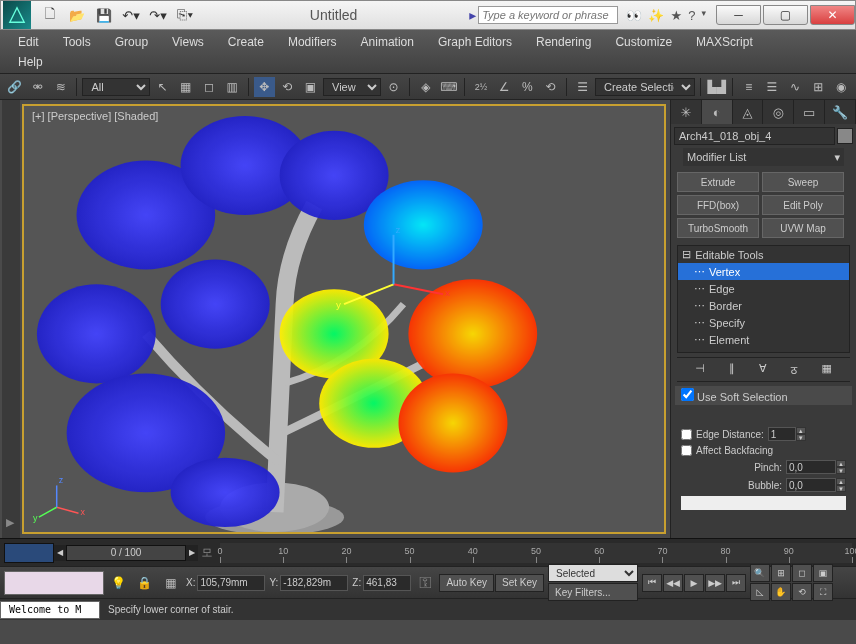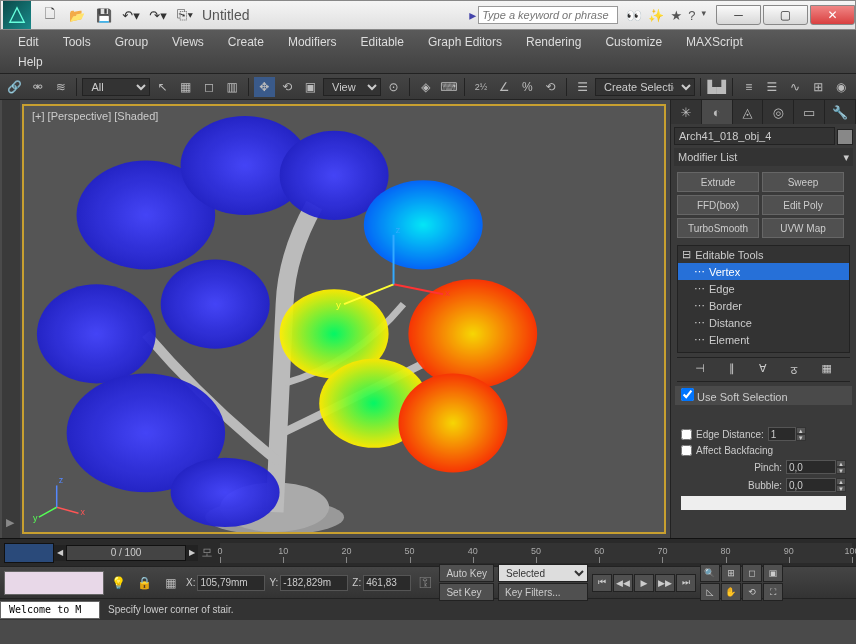--- a/index.html
+++ b/index.html
@@ -1,21 +1,21 @@
 <!DOCTYPE html>
 <html><head>
 <meta charset="utf-8">
 <style>
 * { margin:0; padding:0; box-sizing:border-box; font-family:"Segoe UI",Arial,sans-serif; }
 body { background:#4a4a4a; width:856px; height:644px; overflow:hidden; font-size:11px; color:#ccc; user-select:none; }
 .titlebar { height:30px; background:linear-gradient(#f5f5f5,#e0e0e0); display:flex; align-items:center; border:1px solid #888; }
 .app-icon { width:28px; height:28px; background:linear-gradient(135deg,#0a4a4a,#1a8a8a); margin:0 2px; display:flex; align-items:center; justify-content:center; color:#fff; font-size:14px; }
 .qat { display:flex; gap:1px; padding:0 4px; }
 .qat-btn { width:26px; height:24px; display:flex; align-items:center; justify-content:center; border:1px solid transparent; color:#333; font-size:13px; }
-.title-center { flex:1; text-align:left; color:#555; font-size:14px; }
+.title-center { flex:1; text-align:center; color:#555; font-size:14px; }
 .search-box { display:flex; align-items:center; gap:2px; padding:0 4px; }
 .search-input { width:140px; height:18px; font-size:11px; font-style:italic; padding:0 3px; color:#888; background:#fff; border:1px solid #999; }
 .search-icons { display:flex; gap:6px; color:#555; font-size:13px; padding:0 6px; }
 .win-controls { display:flex; gap:2px; margin-left:auto; }
 .win-btn { width:45px; height:20px; display:flex; align-items:center; justify-content:center; font-size:12px; color:#333; background:linear-gradient(#fafafa,#d8d8d8); border:1px solid #888; border-radius:0 0 3px 3px; }
 .win-close { background:linear-gradient(#f08685,#d94040); color:#fff; width:45px; }
 .menubar { height:44px; background:linear-gradient(#5a5a5a,#404040); display:flex; flex-wrap:wrap; align-items:center; padding:2px 6px; border-bottom:1px solid #222; }
 .menu-item { padding:3px 12px; color:#ddd; font-size:12px; }
 .toolbar1, .toolbar2 { height:26px; background:linear-gradient(#454545,#383838); display:flex; align-items:center; padding:0 4px; gap:2px; border-bottom:1px solid #222; }
 .tb-btn { width:22px; height:20px; display:flex; align-items:center; justify-content:center; font-size:12px; color:#bbb; }
@@ -24,21 +24,21 @@
 .main { display:flex; height:438px; }
 .viewport-wrap { flex:1; position:relative; padding:4px; }
 .viewport { position:absolute; left:22px; top:4px; right:4px; bottom:4px; background:#555; border:2px solid #c8a030; overflow:hidden; }
 .vp-label { position:absolute; top:4px; left:8px; color:#ccc; font-size:11px; z-index:5; }
 .sidebar-left { width:18px; display:flex; flex-direction:column; gap:4px; padding-top:4px; background:#3a3a3a; }
 .cmdpanel { width:186px; background:#3a3a3a; border-left:1px solid #222; display:flex; flex-direction:column; }
 .cmd-tabs { display:flex; height:24px; background:#333; }
 .cmd-tab { flex:1; display:flex; align-items:center; justify-content:center; font-size:13px; border-right:1px solid #222; color:#bbb; }
 .cmd-tab.active { background:#4a4a4a; }
 .obj-name { height:18px; margin:3px; background:#333; color:#ccc; font-size:11px; padding:2px 4px; display:flex; align-items:center; }
-.mod-combo { height:18px; margin:0 3px 3px; background:#333; color:#ccc; font-size:11px; padding:2px 4px; display:flex; align-items:center; justify-content:space-between; }
+.mod-combo { height:18px; margin:0 12px 3px; background:#333; color:#ccc; font-size:11px; padding:2px 4px; display:flex; align-items:center; justify-content:space-between; }
 .mod-btns { display:flex; flex-wrap:wrap; gap:3px; padding:3px 6px; }
 .mod-btn { width:82px; height:20px; background:#505050; border:1px solid #666; color:#ccc; font-size:10px; display:flex; align-items:center; justify-content:center; }
 .mod-stack { margin:4px 6px; background:#333; border:1px solid #222; height:108px; overflow:auto; }
 .stack-item { padding:2px 4px; font-size:11px; color:#ccc; display:flex; align-items:center; gap:4px; }
 .stack-item.sel { background:#2670d8; color:#fff; }
 .stack-sub { padding-left:16px; }
 .stack-toolbar { display:flex; justify-content:space-around; padding:4px 6px; border-top:1px solid #222; border-bottom:1px solid #222; margin:0 6px; }
 .rollup { margin:4px 4px; }
 .rollup-head { background:#4a4a4a; padding:2px 6px; font-size:11px; color:#ccc; }
 .rollup-body { padding:20px 6px; }
@@ -104,21 +104,21 @@
   </div>
 </div>
 
 <div class="menubar">
   <span class="menu-item">Edit</span>
   <span class="menu-item">Tools</span>
   <span class="menu-item">Group</span>
   <span class="menu-item">Views</span>
   <span class="menu-item">Create</span>
   <span class="menu-item">Modifiers</span>
-  <span class="menu-item">Editable</span>
+  <span class="menu-item">Animation</span>
   <span class="menu-item">Graph Editors</span>
   <span class="menu-item">Rendering</span>
   <span class="menu-item">Customize</span>
   <span class="menu-item">MAXScript</span>
   <div style="flex-basis:100%;height:0"></div>
   <span class="menu-item">Help</span>
 </div>
 
 <div class="toolbar1">
   <div class="tb-btn">🔗</div>
@@ -234,42 +234,42 @@
 
   <div class="cmdpanel">
     <div class="cmd-tabs">
       <div class="cmd-tab">✳</div>
       <div class="cmd-tab active">◐</div>
       <div class="cmd-tab">◬</div>
       <div class="cmd-tab">◎</div>
       <div class="cmd-tab">▭</div>
       <div class="cmd-tab">🔧</div>
     </div>
-    <div style="display:flex;gap:2px;align-items:flex-end;margin:3px">
+    <div style="display:flex;gap:2px;align-items:center;margin:3px">
       <input class="obj-name" style="flex: 1 1 0%; margin: 0px; border: 1px solid rgb(34, 34, 34);" value="Arch41_018_obj_4">
       <div style="width:16px;height:16px;background:#888;border:1px solid #222"></div>
     </div>
     <div class="mod-combo">
       <span>Modifier List</span>
         <span>▾</span>
     </div>
     <div class="mod-btns">
       <div class="mod-btn">Extrude</div>
       <div class="mod-btn">Sweep</div>
       <div class="mod-btn">FFD(box)</div>
       <div class="mod-btn">Edit Poly</div>
       <div class="mod-btn">TurboSmooth</div>
       <div class="mod-btn">UVW Map</div>
     </div>
     <div class="mod-stack">
       <div class="stack-item">⊟ <span>Editable Tools</span></div>
       <div class="stack-item stack-sub sel">⋯ <span>Vertex</span></div>
       <div class="stack-item stack-sub">⋯ <span>Edge</span></div>
       <div class="stack-item stack-sub">⋯ <span>Border</span></div>
-      <div class="stack-item stack-sub">⋯ <span>Distance</span></div>
+      <div class="stack-item stack-sub">⋯ <span>Specify</span></div>
       <div class="stack-item stack-sub">⋯ <span>Element</span></div>
     </div>
     <div class="stack-toolbar">
       <span>⊣</span>
       <span>∥</span>
       <span>∀</span>
       <span>ठ</span>
       <span>▦</span>
     </div>
     <div class="rollup">
@@ -362,21 +362,21 @@
     </div>
   <div class="coord">
       <span>Y:</span>
       <input class="coord-val" value="-182,829m" style="">
     </div>
   <div class="coord">
       <span>Z:</span>
       <input class="coord-val" style="width: 48px;" value="461,83">
     </div>
   <span style="font-size:16px;color:#888;padding:0 4px">⚿</span>
-  <div style="display:flex;flex-direction:column;gap:1px">
+  <div style="display:flex;flex-direction:row;gap:1px">
     <div class="bb-btn">Auto Key</div>
     <div class="bb-btn">Set Key</div>
   </div>
   <div style="display:flex;flex-direction:column;gap:1px">
     <select class="bb-combo"><option>Selected</option></select>
     <div class="bb-btn">Key Filters...</div>
   </div>
   <div class="play-btns">
     <div class="play-btn">⏮</div>
     <div class="play-btn">◀◀</div>

